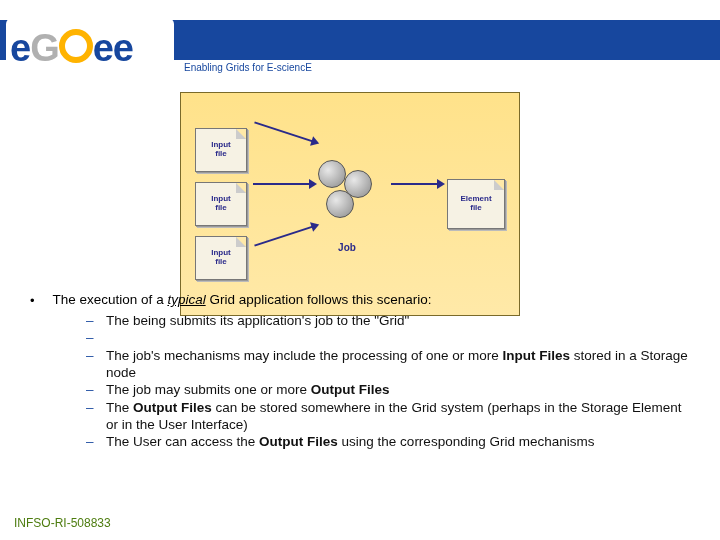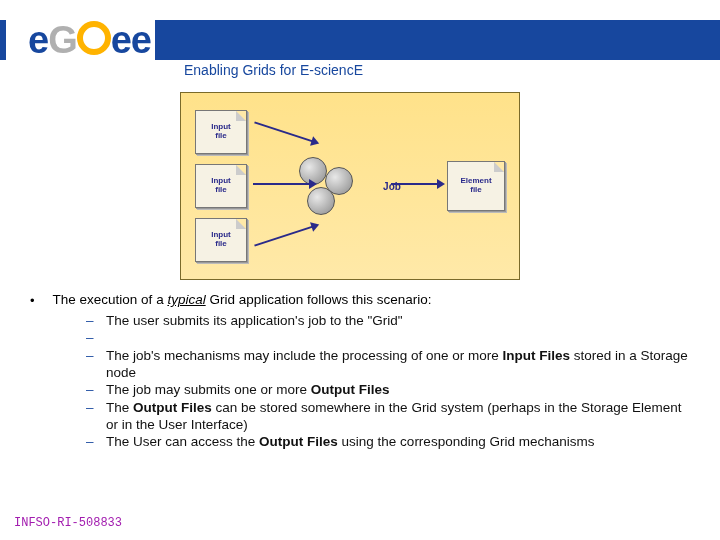--- a/index.html
+++ b/index.html
@@ -16,28 +16,28 @@
     height: 66px;
   }
   .header-blue {
     position: absolute;
     left: 0; right: 0; top: 20px;
     height: 40px;
     background: #17479e;
   }
   .logo {
     position: absolute;
-    left: 6px; top: 10px;
-    width: 149px; height: 60px;
+    left: 6px; top: 18px;
+    width: 168px; height: 60px;
     background: #fff;
     border-radius: 6px;
     z-index: 2;
     display: flex;
     align-items: center;
-    justify-content: flex-end;
+    justify-content: flex-start;
     padding: 4px;
   }
   .logo-text {
     font-size: 38px;
     font-weight: 900;
     letter-spacing: -1px;
     color: #17479e;
     position: relative;
   }
   .logo-text .g2 { color: #b0b0b0; }
@@ -57,28 +57,28 @@
     color: #000;
     font-size: 30px;
     text-align: right;
     z-index: 3;
     font-family: Arial, sans-serif;
   }
   .tagline {
     position: absolute;
     left: 184px;
     top: 62px;
-    font-size: 14px;
+    font-size: 10px;
     color: #17479e;
     z-index: 3;
   }
   .diagram {
     position: absolute;
     left: 180px; top: 92px;
-    width: 340px; height: 188px;
+    width: 340px; height: 224px;
     background: linear-gradient(#ffe28a, #ffe9a8);
     border: 1px solid #7a6a2a;
     display: flex;
     align-items: center;
     justify-content: space-between;
     padding: 10px 14px;
   }
   .inputs {
     display: flex;
     flex-direction: column;
@@ -101,21 +101,21 @@
   .file::before {
     content: "";
     position: absolute;
     top: 0; right: 0;
     border-top: 10px solid #ffe9a8;
     border-left: 10px solid #ccc;
   }
   .file span { line-height: 1.1; }
   .center {
     display: flex;
-    flex-direction: row;
+    flex-direction: column;
     align-items: center;
     gap: 20px;
   }
   .gears {
     position: relative;
     width: 70px; height: 66px;
   }
   .gear {
     position: absolute;
     width: 28px; height: 28px;
@@ -172,22 +172,21 @@
     line-height: 1.28;
     color: #111;
   }
   .sub .dash { color: #17479e; min-width: 10px; }
   .sub .txt b { font-weight: bold; }
   .footer {
     position: absolute;
     left: 14px;
     bottom: 10px;
     font-size: 12px;
-    color: #a21caf;
-    font-family: Liberation Mono, monospace;
+    color: #4d7c0f;
   }
 </style>
 </head>
 <body>
 
 <div class="header">
   <div class="header-blue"></div>
   <div class="logo">
     <span class="logo-text">
       <span>e</span><span class="g2">G</span><span class="logo-circle"></span><span>ee</span>
@@ -234,21 +233,21 @@
 <div class="content">
   <div class="bullet">
     <span class="dot">•</span>
     <span class="lead">
       <span>The execution of a </span><em>typical</em><span> Grid application follows this scenario:</span>
     </span>
   </div>
   <div class="sublist">
     <div class="sub">
       <span class="dash">–</span>
-      <span class="txt">The user submits its application's job to the "Grid"</span>
+      <span class="txt">The being submits its application's job to the "Grid"</span>
     </div>
     <div class="sub">
       <span class="dash">–</span>
     </div>
     <div class="sub">
       <span class="dash">–</span>
       <span class="txt"><span>The job's mechanisms may include the processing of one or more </span><b>Input Files</b><span> stored in a Storage node</span></span>
     </div>
     <div class="sub">
       <span class="dash">–</span>

